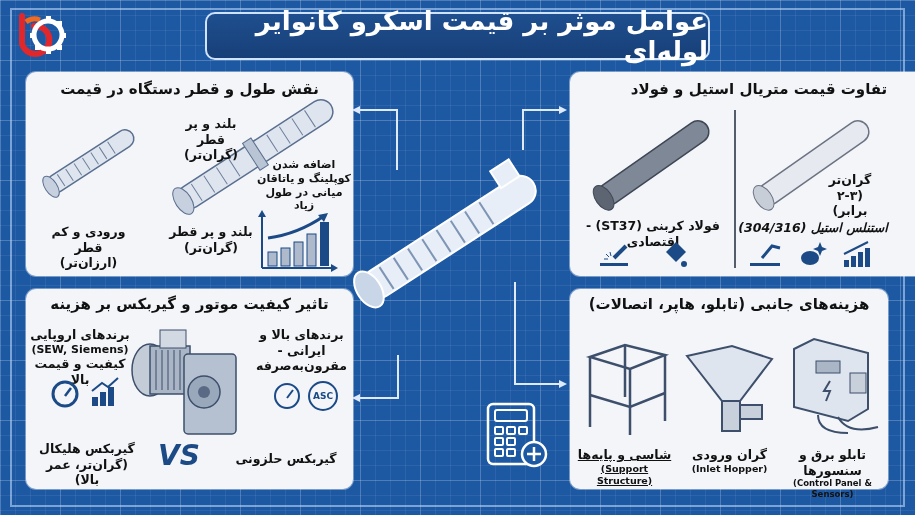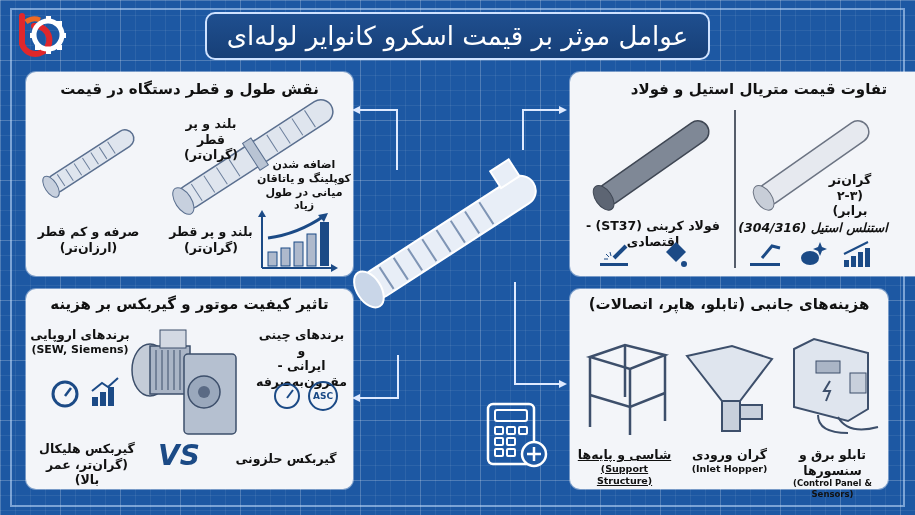--- a/index.html
+++ b/index.html
@@ -20,21 +20,21 @@
   }
   .frame {
     position: absolute; left: 10px; top: 8px; right: 10px; bottom: 8px;
     border: 2px solid rgba(200,225,255,0.55);
   }
   .title-box {
     position: absolute; left: 205px; top: 12px; width: 505px; height: 48px;
     background: linear-gradient(#1f4f8f, #173f77);
     border: 2px solid #cfe2ff; border-radius: 10px;
     display: flex; align-items: center; justify-content: center;
-    color: #fff; font-weight: normal; font-size: 26px;
+    color: #fff; font-weight: bold; font-size: 26px;
     direction: rtl;
   }
   .logo { position: absolute; left: 12px; top: 10px; width: 60px; height: 50px; }
   .panel {
     position: absolute; background: #f3f5f9; border-radius: 10px;
     box-shadow: 0 0 0 1px rgba(255,255,255,0.4);
     direction: rtl; color: #111;
   }
   .panel-title { position: absolute; left: 0; right: 0; text-align: center; font-weight: bold; font-size: 15px; }
   .lbl { position: absolute; text-align: center; font-weight: bold; font-size: 12.5px; line-height: 1.25; color: #111; }
@@ -118,21 +118,21 @@
         <polygon points="80,58 73,54 73,62" fill="#1b4a86"></polygon>
       <rect x="10" y="42" width="9" height="14" fill="#aeb9cc" stroke="#1b4a86"></rect>
       <rect x="23" y="38" width="9" height="18" fill="#aeb9cc" stroke="#1b4a86"></rect>
       <rect x="36" y="32" width="9" height="24" fill="#aeb9cc" stroke="#1b4a86"></rect>
       <rect x="49" y="24" width="9" height="32" fill="#aeb9cc" stroke="#1b4a86"></rect>
       <rect x="62" y="12" width="9" height="44" fill="#1b4a86"></rect>
       <path d="M10 28 Q40 24 66 6" stroke="#1b4a86" stroke-width="3" fill="none"></path>
       <polygon points="70,3 60,5 66,12" fill="#1b4a86"></polygon>
     </svg>
     <div class="lbl" style="left:10px;top:152px;width:105px;">
-      <div>صرفه و کم قطر</div>
+      <div>ورودی و کم قطر</div>
       <div>(ارزان‌تر)</div>
     </div>
     <div class="lbl" style="left:140px;top:152px;width:90px;">
       <div>بلند و پر قطر</div>
       <div>(گران‌تر)</div>
     </div>
   </div>
 
   <div class="panel" style="left:570px;top:72px;width:378px;height:204px;">
     <div class="panel-title" style="top:8px;">تفاوت قیمت متریال استیل و فولاد</div>
@@ -206,23 +206,24 @@
     </g>
     <circle cx="50" cy="54" r="12" fill="#1d58a3" stroke="#fff" stroke-width="2.5"></circle>
     <path d="M50 47 v14 M43 54 h14" stroke="#fff" stroke-width="2.5"></path>
   </svg>
 
   <div class="panel" style="left:26px;top:289px;width:327px;height:200px;">
     <div class="panel-title" style="top:6px;">تاثیر کیفیت موتور و گیربکس بر هزینه</div>
     <div class="lbl" style="left:4px;top:38px;width:100px;">
       <div>برندهای اروپایی</div>
       <div class="en" style="font-size:11px;">(SEW, Siemens)</div>
+      <div>کیفیت و قیمت بالا</div>
     </div>
     <div class="lbl" style="left:228px;top:38px;width:95px;">
-      <div>برندهای چینی و</div>
+      <div>برندهای بالا و</div>
       <div>ایرانی -</div>
       <div>مقرون‌به‌صرفه</div>
     </div>
     <svg width="130" height="120" viewBox="0 0 130 120" style="left:100px;top:35px;">
       <ellipse cx="24" cy="46" rx="18" ry="26" fill="#c4ccd8" stroke="#3d4f6b" stroke-width="1.5"></ellipse>
       <rect x="24" y="22" width="40" height="48" fill="#aab5c6" stroke="#3d4f6b" stroke-width="1.5"></rect>
       <g stroke="#3d4f6b">
           <path d="M30 26 v40 M36 26 v40 M42 26 v40 M48 26 v40 M54 26 v40"></path>
         </g>
       <rect x="34" y="6" width="26" height="18" fill="#d3d9e3" stroke="#3d4f6b"></rect>

